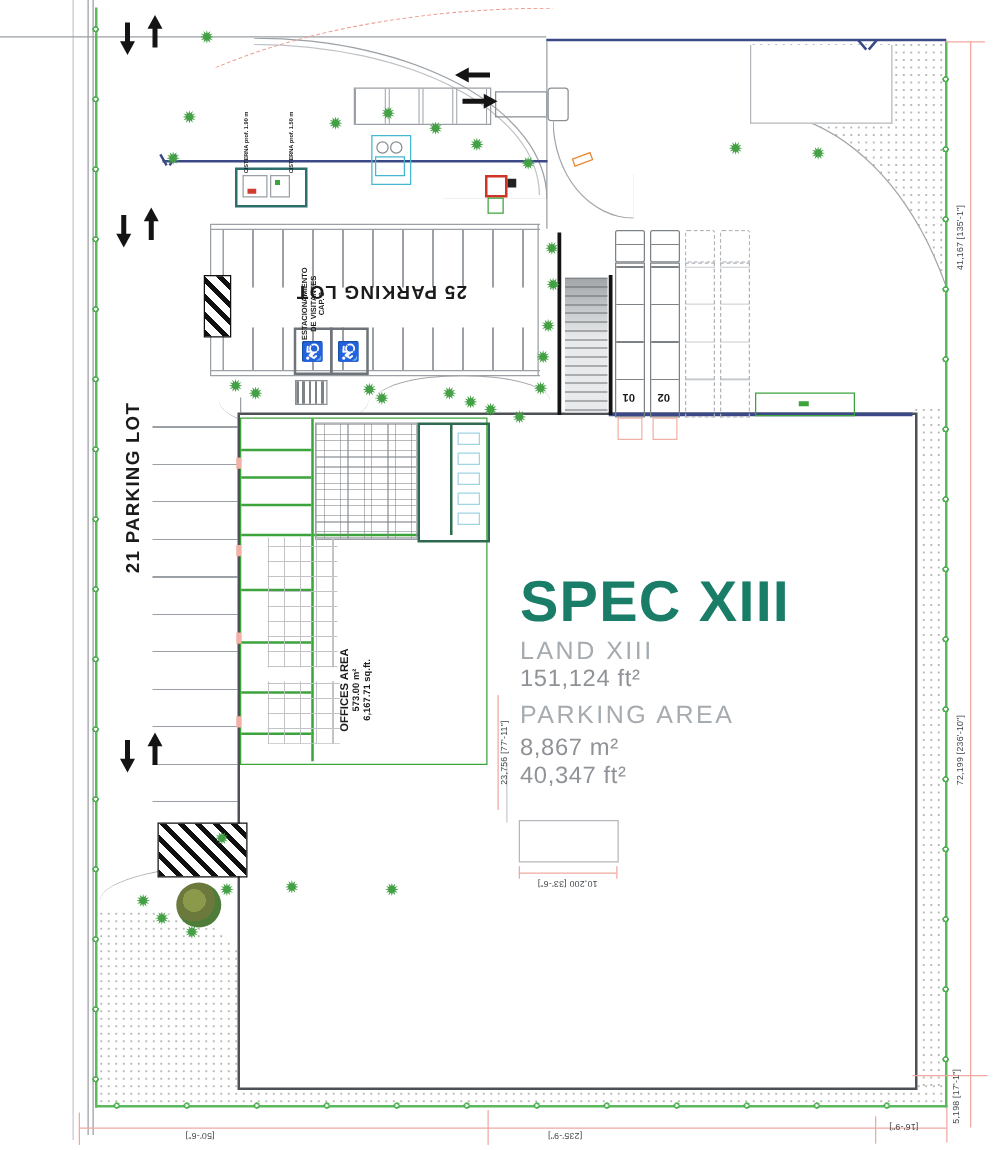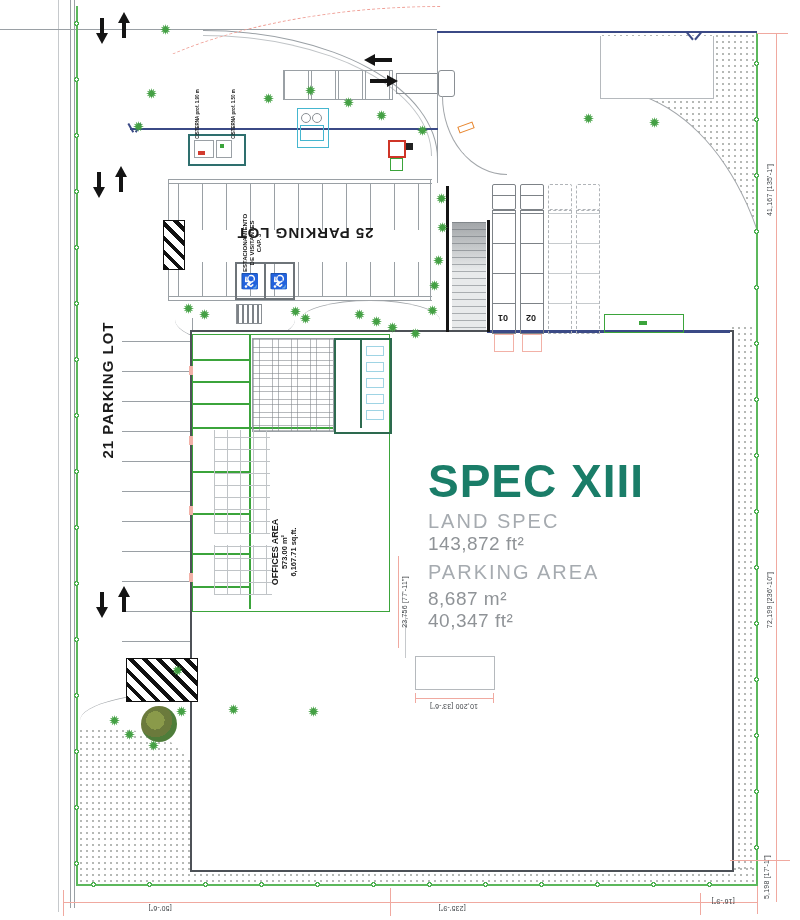--- a/index.html
+++ b/index.html
@@ -290,22 +290,22 @@
   <div class="anch rotU" style="left:160px;top:908px">
     <span class="dimtxt">[50'-6"]</span>
   </div>
   <div class="anch rotU" style="left:452px;top:908px">
     <span class="dimtxt">[235'-9"]</span>
   </div>
   <div class="anch rotU" style="left:723px;top:901px">
     <span class="dimtxt">[16'-9"]</span>
   </div>
 
-  <div class="a" style="left:428px;top:458px;width:300px">
+  <div class="a" style="left:416px;top:458px;width:300px">
     <div class="spec-title" style="color:#1a7d68">SPEC XIII</div>
-    <div class="area-label" style="margin-top:6px">LAND SPEC</div>
-    <div class="area-val">143,872 ft²</div>
+    <div class="area-label" style="margin-top:6px">LAND XIII</div>
+    <div class="area-val">151,124 ft²</div>
     <div class="area-label" style="margin-top:6px">PARKING AREA</div>
-    <div class="area-val" style="margin-top:4px">8,687 m²</div>
+    <div class="area-val" style="margin-top:4px">8,867 m²</div>
     <div class="area-val">40,347 ft²</div>
   </div>
 
 </div>
 
 </body></html>

